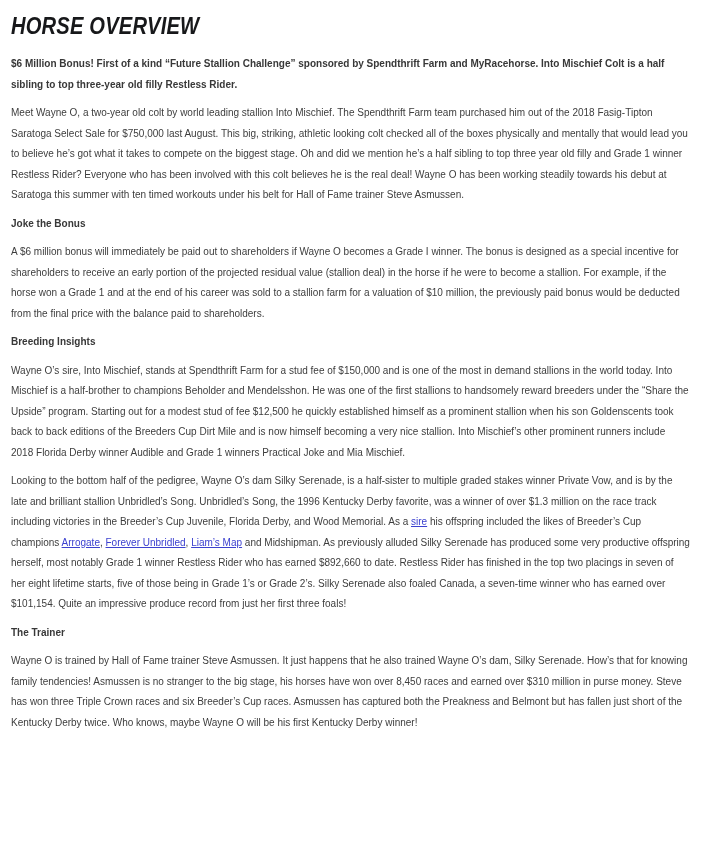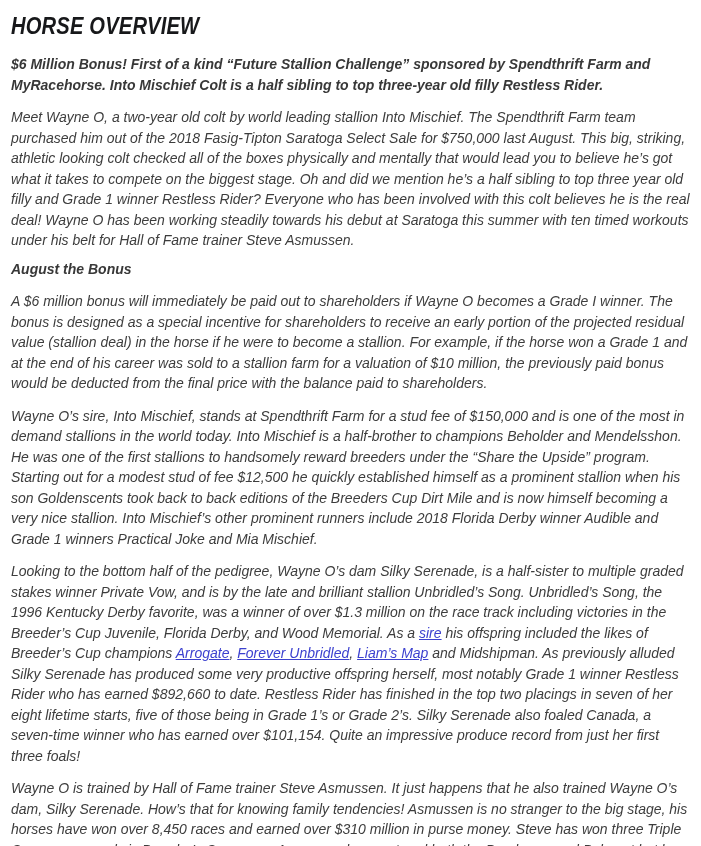--- a/index.html
+++ b/index.html
@@ -24,24 +24,23 @@
     font-weight: 800;
     font-style: italic;
     letter-spacing: 0.2px;
     color: #17181a;
     margin: 0 0 15px 0;
     transform: scaleX(0.84);
     transform-origin: left center;
     white-space: nowrap;
   }
   .para, .sec-heading {
-    font-size: 14px;
+    font-size: 10px;
     line-height: 20.5px;
-    margin: 12px 0 8px 0;
-    font-style: italic;
+    margin: 0 0 8px 0;
   }
   .para.bold, .sec-heading {
     font-weight: 700;
     color: #383838;
   }
   .sec-heading {
     margin-top: 0;
   }
   .para { color: #3d3d3d; }
   a.inline-link {
@@ -51,19 +50,21 @@
   }
 </style>
 </head>
 <body>
 
 <div class="page">
   <h1 class="page-title">HORSE OVERVIEW</h1>
   <div>
       <p class="para bold"><span>$6 Million Bonus! First of a kind “Future Stallion Challenge” sponsored by Spendthrift Farm and MyRacehorse. Into Mischief Colt is a half sibling to top three-year old filly Restless Rider.</span></p>
       <p class="para"><span>Meet Wayne O, a two-year old colt by world leading stallion Into Mischief. The Spendthrift Farm team purchased him out of the 2018 Fasig-Tipton Saratoga Select Sale for $750,000 last August. This big, striking, athletic looking colt checked all of the boxes physically and mentally that would lead you to believe he’s got what it takes to compete on the biggest stage. Oh and did we mention he’s a half sibling to top three year old filly and Grade 1 winner Restless Rider? Everyone who has been involved with this colt believes he is the real deal! Wayne O has been working steadily towards his debut at Saratoga this summer with ten timed workouts under his belt for Hall of Fame trainer Steve Asmussen.</span></p>
-      <h3 class="sec-heading">August the Bonus</h3>
+      <h3 class="sec-heading">Joke the Bonus</h3>
       <p class="para"><span>A $6 million bonus will immediately be paid out to shareholders if Wayne O becomes a Grade I winner. The bonus is designed as a special incentive for shareholders to receive an early portion of the projected residual value (stallion deal) in the horse if he were to become a stallion. For example, if the horse won a Grade 1 and at the end of his career was sold to a stallion farm for a valuation of $10 million, the previously paid bonus would be deducted from the final price with the balance paid to shareholders.</span></p>
+      <h3 class="sec-heading">Breeding Insights</h3>
       <p class="para"><span>Wayne O’s sire, Into Mischief, stands at Spendthrift Farm for a stud fee of $150,000 and is one of the most in demand stallions in the world today. Into Mischief is a half-brother to champions Beholder and Mendelsshon. He was one of the first stallions to handsomely reward breeders under the “Share the Upside” program. Starting out for a modest stud of fee $12,500 he quickly established himself as a prominent stallion when his son Goldenscents took back to back editions of the Breeders Cup Dirt Mile and is now himself becoming a very nice stallion. Into Mischief’s other prominent runners include 2018 Florida Derby winner Audible and Grade 1 winners Practical Joke and Mia Mischief.</span></p>
       <p class="para"><span>Looking to the bottom half of the pedigree, Wayne O’s dam Silky Serenade, is a half-sister to multiple graded stakes winner Private Vow, and is by the late and brilliant stallion Unbridled’s Song. Unbridled’s Song, the 1996 Kentucky Derby favorite, was a winner of over $1.3 million on the race track including victories in the Breeder’s Cup Juvenile, Florida Derby, and Wood Memorial. As a </span><a class="inline-link" href="#">sire</a><span> his offspring included the likes of Breeder’s Cup champions </span><a class="inline-link" href="#">Arrogate</a><span>, </span><a class="inline-link" href="#">Forever Unbridled</a><span>, </span><a class="inline-link" href="#">Liam’s Map</a><span> and Midshipman. As previously alluded Silky Serenade has produced some very productive offspring herself, most notably Grade 1 winner Restless Rider who has earned $892,660 to date. Restless Rider has finished in the top two placings in seven of her eight lifetime starts, five of those being in Grade 1’s or Grade 2’s. Silky Serenade also foaled Canada, a seven-time winner who has earned over $101,154. Quite an impressive produce record from just her first three foals!</span></p>
+      <h3 class="sec-heading">The Trainer</h3>
       <p class="para"><span>Wayne O is trained by Hall of Fame trainer Steve Asmussen. It just happens that he also trained Wayne O’s dam, Silky Serenade. How’s that for knowing family tendencies! Asmussen is no stranger to the big stage, his horses have won over 8,450 races and earned over $310 million in purse money. Steve has won three Triple Crown races and six Breeder’s Cup races. Asmussen has captured both the Preakness and Belmont but has fallen just short of the Kentucky Derby twice. Who knows, maybe Wayne O will be his first Kentucky Derby winner!</span></p>
     </div>
 </div>
 
 </body></html>

